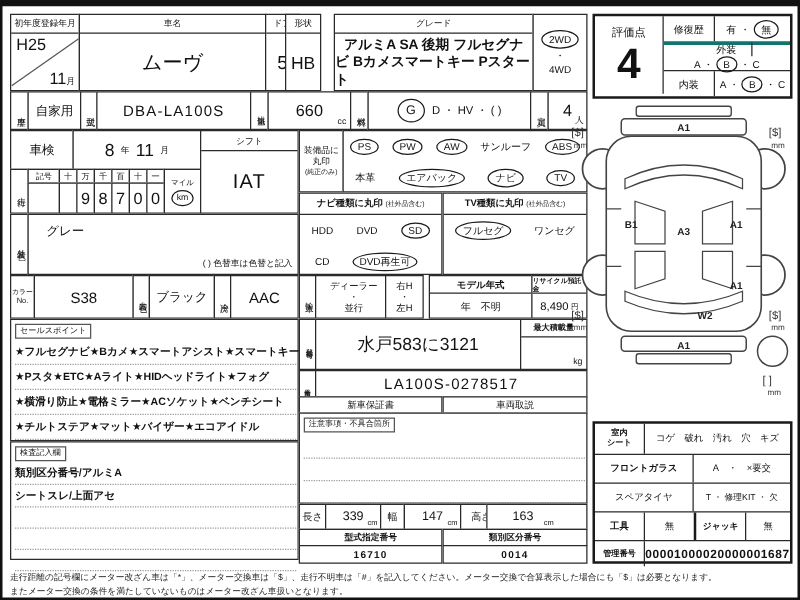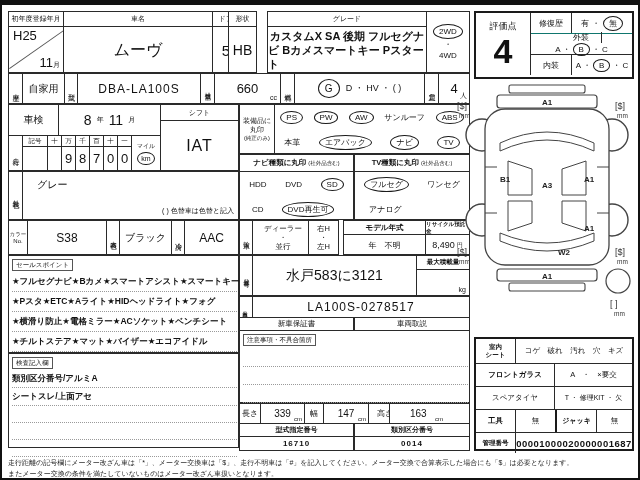--- a/index.html
+++ b/index.html
@@ -46,38 +46,38 @@
   </div>
 
   <div class="c bd" style="left:226px;top:6px;width:29px;height:62px;">
     <div class="fx sm" style="height:14px;border-bottom:1px solid #2a2a2a;">形状</div>
     <div class="fx" style="height:46px;font-size:14px;">HB</div>
   </div>
 
   <div class="c bd" style="left:265px;top:6px;width:160px;height:62px;">
     <div class="fx sm" style="height:14px;border-bottom:1px solid #2a2a2a;">グレード</div>
     <div class="col" style="height:46px;font-size:11px;font-weight:bold;line-height:14px;">
-      <div>カスタムX SA 後期 フルセグナ</div>
+      <div>アルミA SA 後期 フルセグナ</div>
       <div>ビ Bカメスマートキー Pスタート</div>
     </div>
   </div>
 
   <div class="c bd col" style="left:424px;top:6px;width:44px;height:62px;font-size:8px;line-height:11px;">
     <span class="circ" style="font-size:8px;">2WD</span>
     <span>・</span>
     <span>4WD</span>
   </div>
 
   <div class="c" style="left:472px;top:6px;width:160px;height:68px;border:2px solid #1a1a1a;background:#fff;">
     <div class="c col" style="left:0;top:0;width:55px;height:62px;border-right:1px solid #2a2a2a;">
       <div style="font-size:9px;">評価点</div>
       <div style="font-size:34px;font-weight:bold;line-height:36px;">4</div>
     </div>
     <div class="c" style="left:55px;top:0;width:101px;height:62px;">
-      <div class="fx" style="height:20px;border-bottom:1px solid #0f766e;">
+      <div class="fx" style="height:20px;border-bottom:3px solid #0f766e;">
         <span class="hdr fx" style="width:40px;border-right:1px solid #2a2a2a;height:100%;">修復歴</span>
         <span class="hdr fx" style="flex:1;gap:3px;">
           <span>有</span>
           <span>・</span>
           <span class="circ">無</span>
         </span>
       </div>
       <div class="fx" style="height:20px;border-bottom:1px solid #2a2a2a;flex-direction:column;">
         <span class="hdr fx" style="width:40px;border-right:1px solid #2a2a2a;height:100%;">外装</span>
         <span class="hdr fx" style="flex:1;gap:2px;">
@@ -193,23 +193,20 @@
     </div>
   </div>
   <div class="c bd" style="left:352px;top:149px;width:116px;height:66px;">
     <div class="fx" style="height:16px;border-bottom:1px solid #2a2a2a;gap:2px;">
       <span style="font-size:7.5px;font-weight:bold;">TV種類に丸印</span>
       <span style="font-size:5.5px;">(社外品含む)</span>
     </div>
     <div class="fx" style="height:25px;justify-content:space-around;font-size:8px;">
       <span class="circ">フルセグ</span>
       <span>ワンセグ</span>
-    </div>
-    <div class="fx" style="height:24px;justify-content:flex-start;padding-left:14px;font-size:8px;">
-      <span>アナログ</span>
     </div>
   </div>
 
   <div class="c bd fx vt sm" style="left:6px;top:166px;width:15px;height:49px;">外装色</div>
   <div class="c bd" style="left:20px;top:166px;width:217px;height:49px;">
     <div class="c" style="left:14px;top:6px;font-size:10px;">グレー</div>
     <div class="c" style="right:4px;bottom:3px;font-size:7px;">
       <span>(        )</span>
       <span>色替車は色替と記入</span>
     </div>

